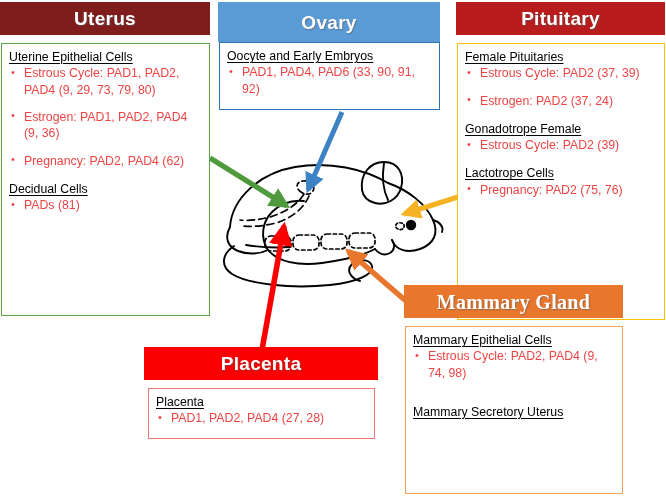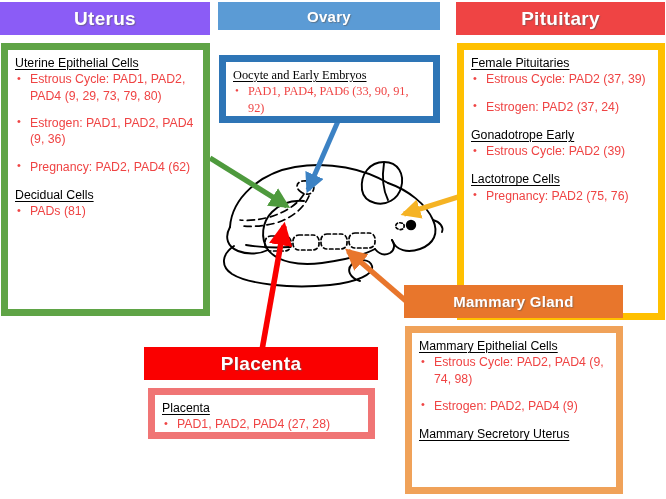--- a/index.html
+++ b/index.html
@@ -19,21 +19,21 @@
     position:absolute;box-sizing:border-box;
     display:flex;align-items:center;justify-content:center;
     color:#ffffff;font-weight:bold;
     text-shadow:1px 1px 1px rgba(90,90,90,.55);
     letter-spacing:.3px;
     line-height:1;
   }
   .panel-body{
     position:absolute;box-sizing:border-box;
     background:#ffffff;
-    border:7px solid #3b82f6;
+    border:1px solid #3b82f6;
     padding:5px 6px 4px 7px;
     overflow:hidden;
   }
   .grp{margin:0 0 1px 0;}
   .grp-title{
     font-size:12.3px;color:#000;
     text-decoration:underline;
     text-underline-offset:1.5px;
     white-space:nowrap;
     line-height:1.32;
@@ -47,30 +47,30 @@
     margin:0 0 0 0;
   }
   ul.items li:before{
     content:"\2022";
     position:absolute;left:2px;top:-0.5px;
     font-size:11px;
   }
   .gap{height:11px;}
 
   
-  #p-uterus .panel-header{left:0;top:2px;width:210px;height:33px;background:#8b5cf6;font-size:19px;}
+  #p-uterus .panel-header{left:0;top:2px;width:210px;height:33px;background:#7f1d1d;font-size:19px;}
   #p-uterus .panel-body{left:1px;top:43px;width:209px;height:273px;border-color:#5FA446;}
 
-  #p-ovary .panel-header{left:218px;top:2px;width:222px;height:28px;background:#5B9BD5;font-size:15px;}
-  #p-ovary .panel-body{left:219px;top:55px;width:221px;height:68px;border-color:#2E75B6;font-family:Liberation Serif, serif;}
-
-  #p-pituitary .panel-header{left:456px;top:2px;width:209px;height:33px;background:#ef4444;font-size:19px;}
+  #p-ovary .panel-header{left:218px;top:2px;width:222px;height:40px;background:#5B9BD5;font-size:19px;}
+  #p-ovary .panel-body{left:219px;top:42px;width:221px;height:68px;border-color:#2E75B6;}
+
+  #p-pituitary .panel-header{left:456px;top:2px;width:209px;height:33px;background:#b91c1c;font-size:19px;}
   #p-pituitary .panel-body{left:457px;top:43px;width:208px;height:277px;border-color:#FFC000;}
 
-  #p-mammary .panel-header{left:404px;top:285px;width:219px;height:33px;background:#E8762C;font-size:15px;}
+  #p-mammary .panel-header{left:404px;top:285px;width:219px;height:33px;background:#E8762C;font-size:20px;font-family:Liberation Serif, serif;}
   #p-mammary .panel-body{left:405px;top:326px;width:218px;height:168px;border-color:#F0A259;}
 
   #p-placenta .panel-header{left:144px;top:347px;width:234px;height:33px;background:#FA0000;font-size:19px;}
   #p-placenta .panel-body{left:148px;top:388px;width:227px;height:51px;border-color:#F07575;}
 
   
   #mouse-figure{position:absolute;left:212px;top:150px;width:242px;height:150px;}
   #arrows-layer{position:absolute;left:0;top:0;width:666px;height:499px;pointer-events:none;}
 </style>
 </head>
@@ -202,21 +202,21 @@
         <ul class="items">
           <li>Estrous Cycle: PAD2 (37, 39)</li>
         </ul>
         <div class="gap"></div>
         <ul class="items">
           <li>Estrogen: PAD2 (37, 24)</li>
         </ul>
       </div>
       <div class="gap"></div>
       <div class="grp">
-        <div class="grp-title">Gonadotrope Early</div>
+        <div class="grp-title">Gonadotrope Female</div>
         <ul class="items">
           <li>Estrous Cycle: PAD2 (39)</li>
         </ul>
       </div>
       <div class="gap"></div>
       <div class="grp">
         <div class="grp-title">Lactotrope Cells</div>
         <ul class="items">
           <li>Pregnancy: PAD2 (75, 76)</li>
         </ul>
@@ -226,23 +226,20 @@
 
   <div class="panel" id="p-mammary">
     <div class="panel-header">Mammary Gland</div>
     <div class="panel-body">
       <div class="grp">
         <div class="grp-title">Mammary Epithelial Cells</div>
         <ul class="items">
           <li>Estrous Cycle: PAD2, PAD4 (9, 74, 98)</li>
         </ul>
         <div class="gap"></div>
-        <ul class="items">
-          <li>Estrogen: PAD2, PAD4 (9)</li>
-        </ul>
       </div>
       <div class="gap"></div>
       <div class="grp">
         <div class="grp-title">Mammary Secretory Uterus</div>
       </div>
     </div>
   </div>
 
   <div class="panel" id="p-placenta">
     <div class="panel-header">Placenta</div>

